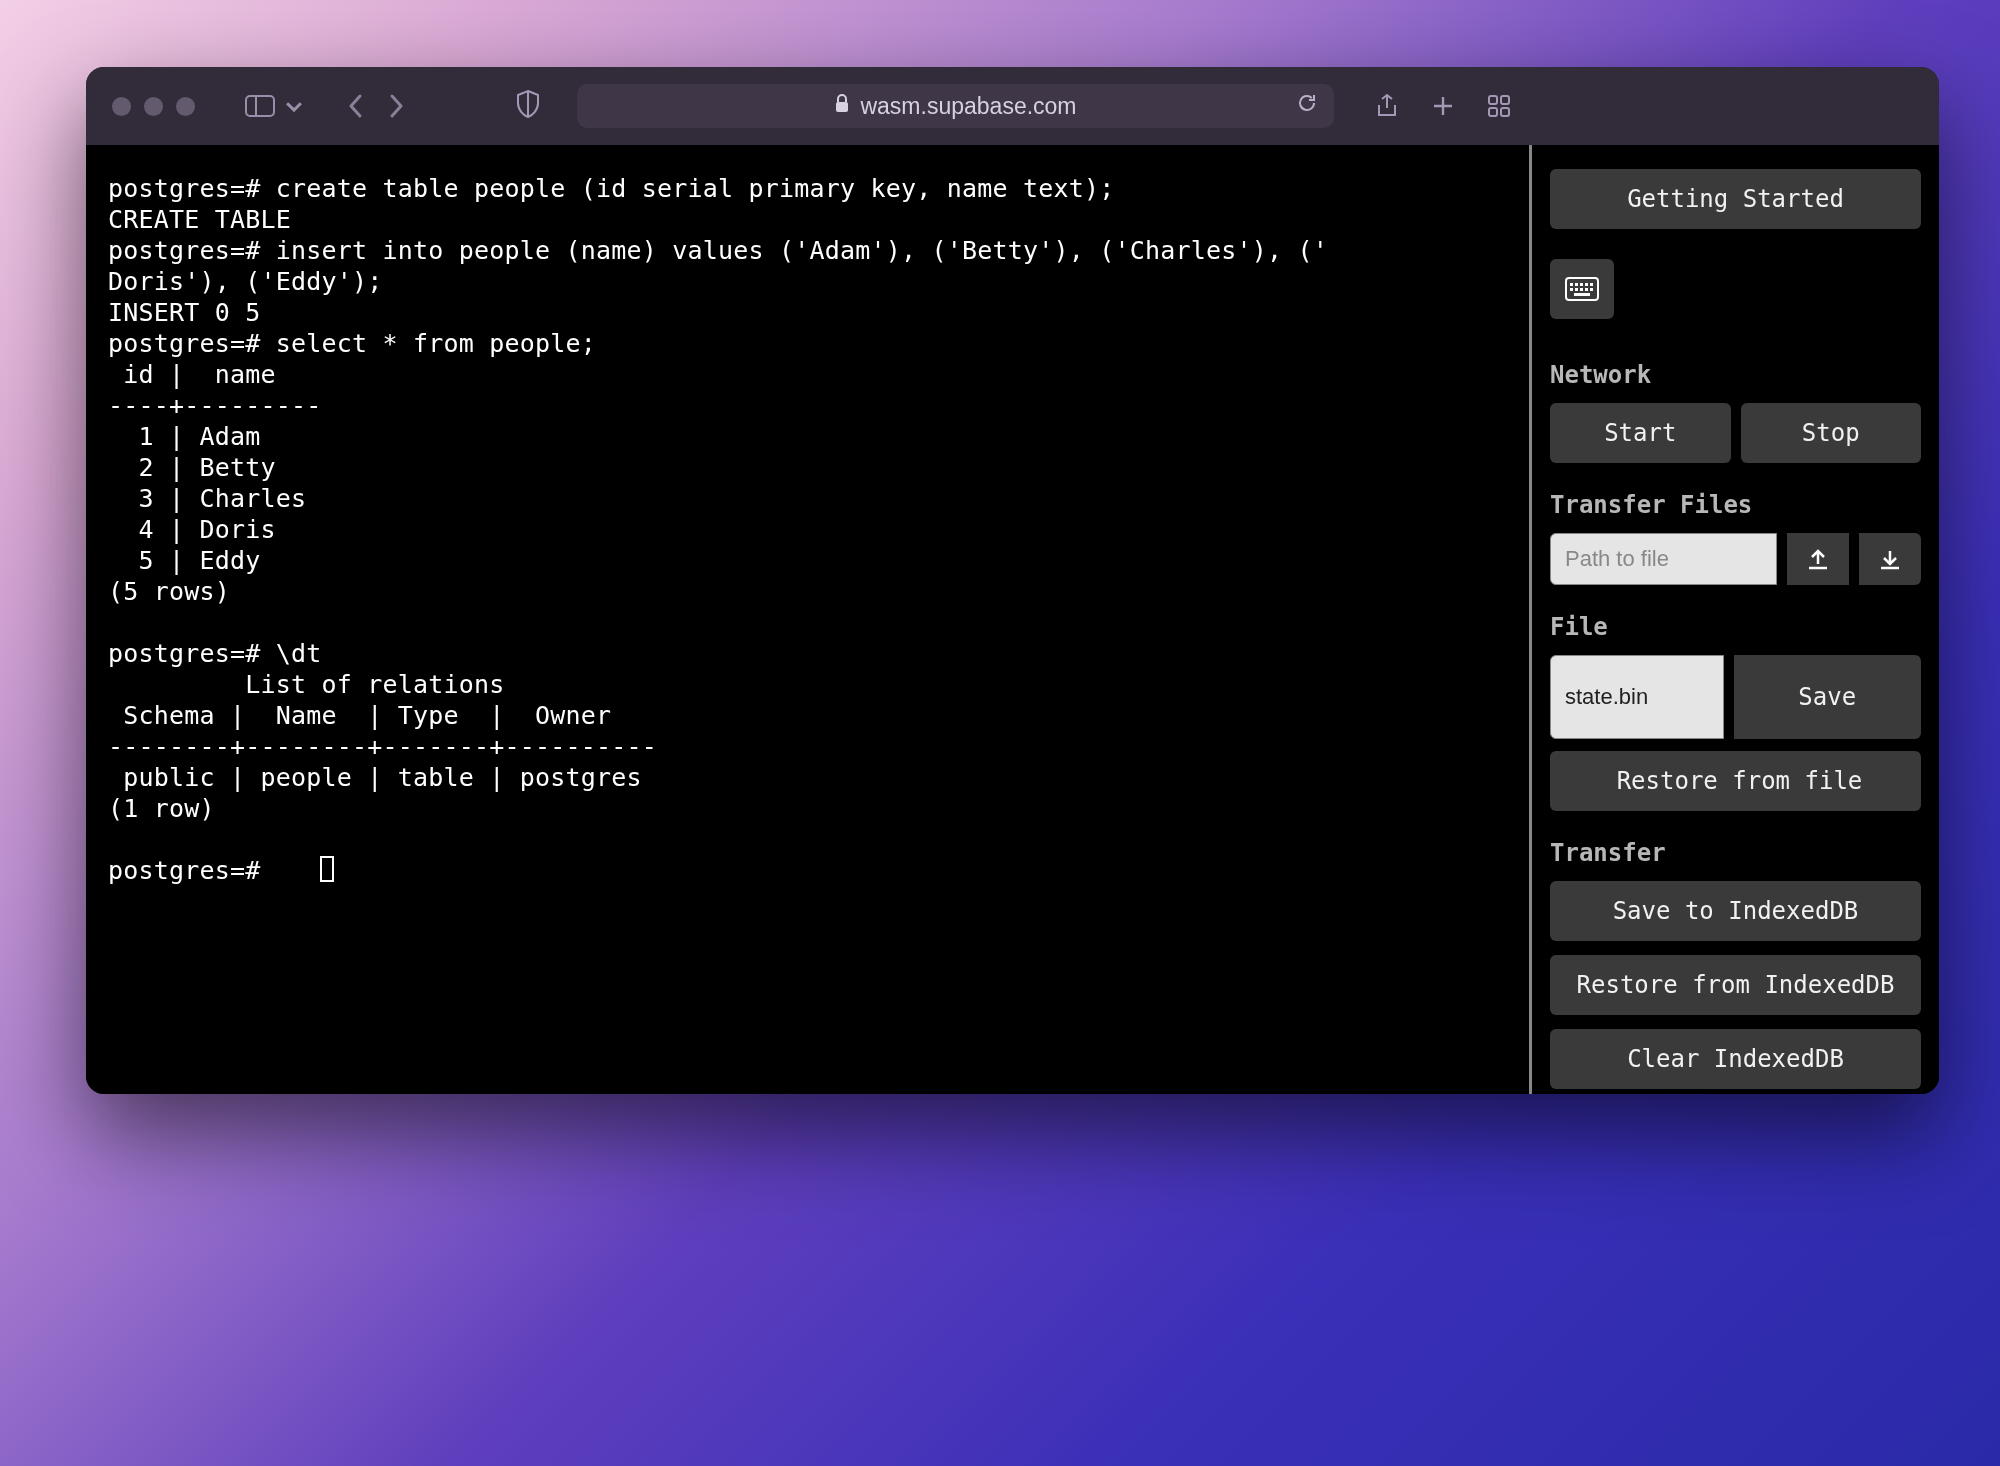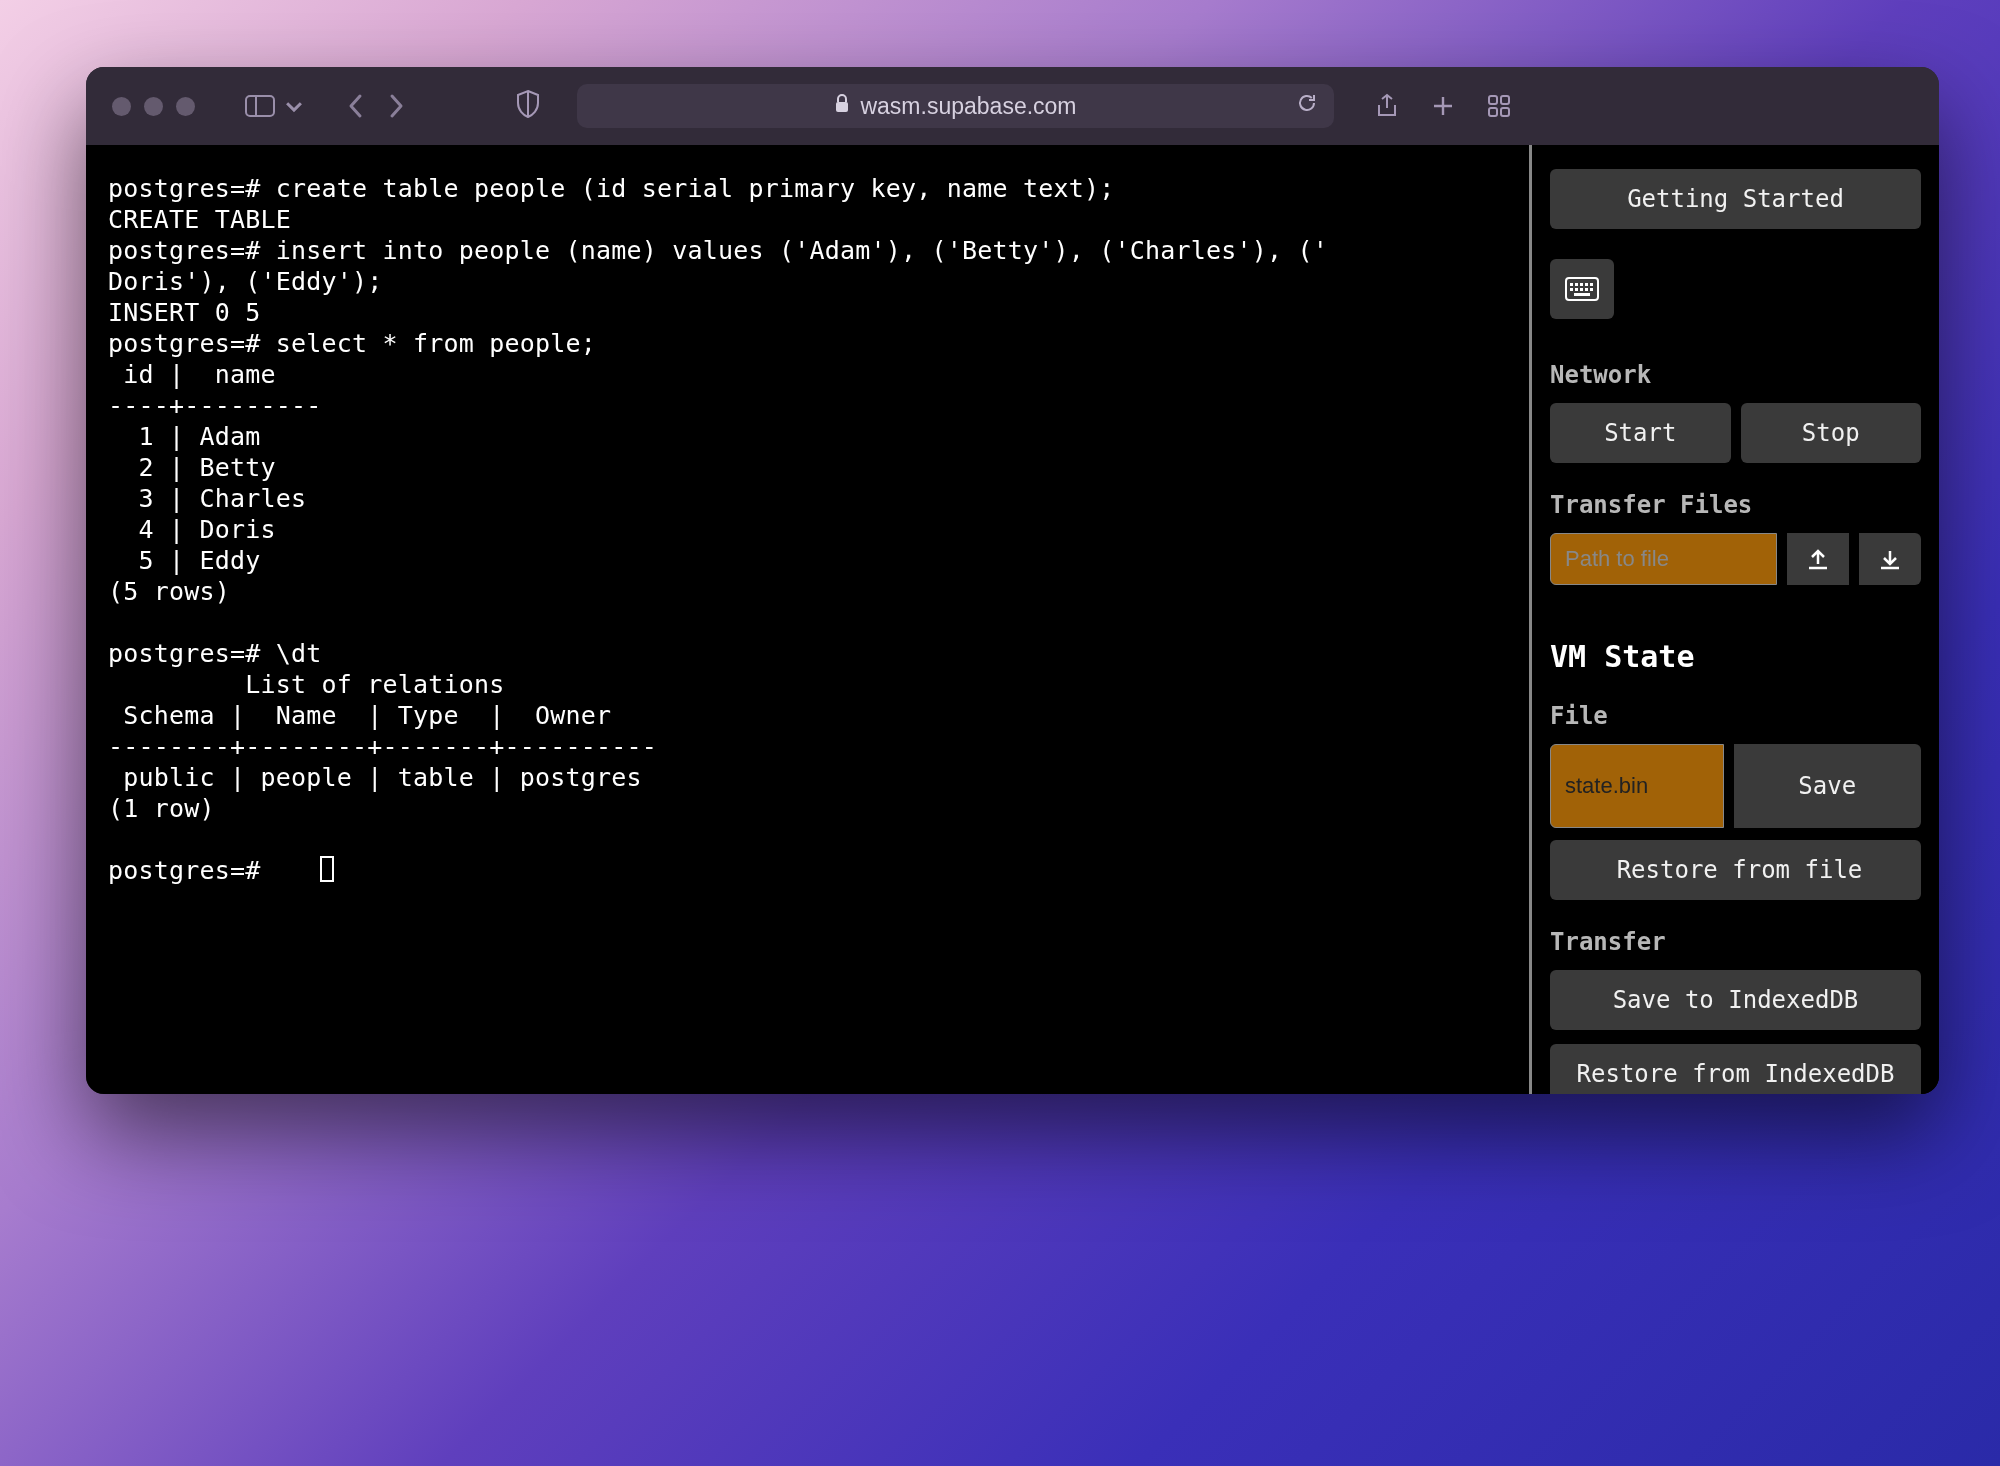--- a/index.html
+++ b/index.html
@@ -145,21 +145,21 @@
   .row .btn { flex: 1; }
   .kb-btn {
     width: 64px; height: 60px;
     background: #3a3a3a; border: none; border-radius: 6px;
     display: flex; align-items: center; justify-content: center;
     margin-top: 30px; cursor: pointer;
   }
   .kb-btn svg { width: 34px; height: 24px; fill: #fff; }
 
   .input {
-    background: #a16207;
+    background: #e5e5e5;
     border: 1px solid #888;
     color: #222;
     font-family: -apple-system, Arial, sans-serif;
     font-size: 22px;
     padding: 12px 14px;
     border-radius: 6px 0 0 6px;
     flex: 1;
     min-width: 0;
   }
   .input::placeholder { color: #888; }
@@ -307,21 +307,20 @@
             </svg>
         </button>
         <button class="icon-btn last">
           <svg viewBox="0 0 26 26">
               <path d="M13 5v13M7 12l6 6 6-6" fill="none" stroke="#fff" stroke-width="2.5"></path>
               <line x1="4" y1="22" x2="22" y2="22" stroke="#fff" stroke-width="2.5"></line>
             </svg>
         </button>
       </div>
 
-      <div class="h2">VM State</div>
 
       <div class="section-label">File</div>
       <div class="stack-tight">
         <div class="row">
           <input class="input" value="state.bin" style="">
           <button class="btn attached-right">Save</button>
         </div>
         <button class="btn">Restore from file</button>
       </div>
 

